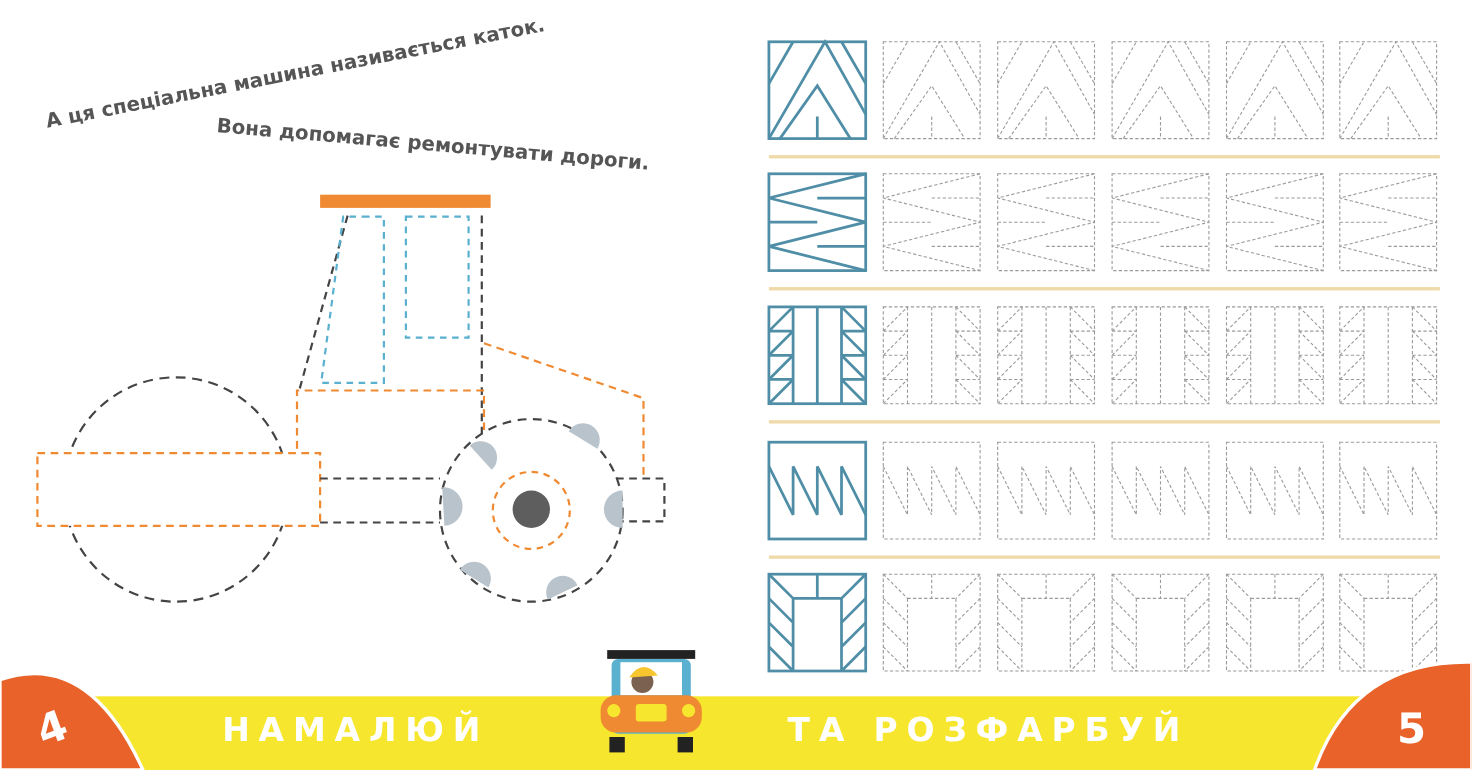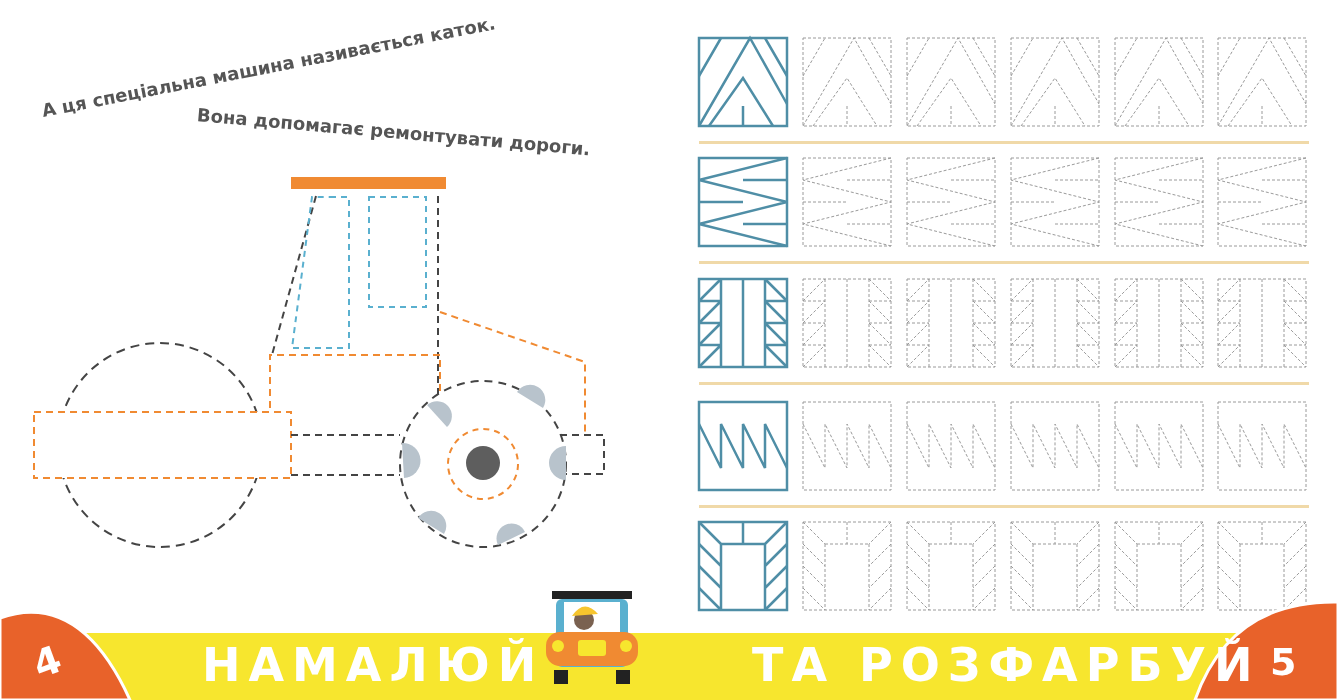--- a/index.html
+++ b/index.html
@@ -3,21 +3,21 @@
 <meta charset="utf-8">
 <style>
   html,body{margin:0;padding:0;}
   body{width:1338px;height:700px;position:relative;overflow:hidden;background:#ffffff;font-family:"DejaVu Sans",sans-serif;}
   .page{position:absolute;top:0;height:700px;}
   .page-left{left:0;width:669px;}
   .page-right{left:669px;width:669px;}
   svg{position:absolute;left:0;top:0;}
   .caption{position:absolute;color:#555555;font-weight:bold;font-family:"DejaVu Sans",sans-serif;white-space:nowrap;}
   .banner{position:absolute;left:0;top:633px;width:1338px;height:67px;background:#f7e62e;}
-  .banner-word{position:absolute;top:634px;color:#ffffff;font-weight:bold;font-size:46px;letter-spacing:8px;font-family:"DejaVu Sans",sans-serif;line-height:62px;}
+  .banner-word{position:absolute;top:634px;color:#ffffff;font-weight:bold;font-size:30px;letter-spacing:8px;font-family:"DejaVu Sans",sans-serif;line-height:62px;}
   .page-num{position:absolute;color:#ffffff;font-weight:bold;font-size:38px;font-family:"DejaVu Sans",sans-serif;}
 </style>
 </head>
 <body>
 
 <div class="page page-left">
   <div class="caption" style="left:44px;top:100px;font-size:18px;transform:rotate(-11deg);transform-origin:left bottom;">А ця спеціальна машина називається каток.</div>
   <div class="caption" style="left:198px;top:104px;font-size:18px;transform:rotate(5deg);transform-origin:left top;">Вона допомагає ремонтувати дороги.</div>
 
   <svg width="669" height="700">
@@ -231,16 +231,16 @@
     <rect x="4" y="44" width="92" height="34" rx="14" fill="#f08a32"></rect>
     <circle cx="16" cy="58" r="6" fill="#f7e62e"></circle>
     <circle cx="84" cy="58" r="6" fill="#f7e62e"></circle>
     <rect x="36" y="52" width="28" height="16" rx="3" fill="#f7e62e"></rect>
     <rect x="12" y="82" width="14" height="14" fill="#222"></rect>
     <rect x="74" y="82" width="14" height="14" fill="#222"></rect>
   </g>
 </svg>
 
 <div class="banner-word" style="left:202px;">НАМАЛЮЙ</div>
-<div class="banner-word" style="left:716px;margin-left:36px;">ТА РОЗФАРБУЙ</div>
+<div class="banner-word" style="left:716px;">ТА РОЗФАРБУЙ</div>
 
 <div class="page-num" style="left:34px;top:640px;transform:rotate(-20deg);">4</div>
 <div class="page-num" style="left:1270px;top:640px;">5</div>
 
 </body></html>

